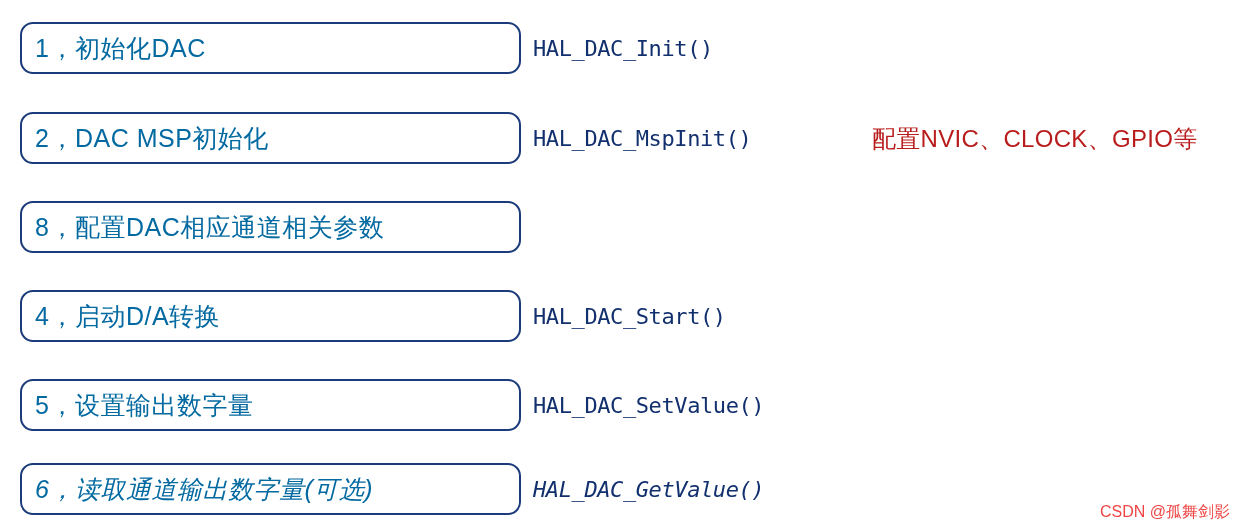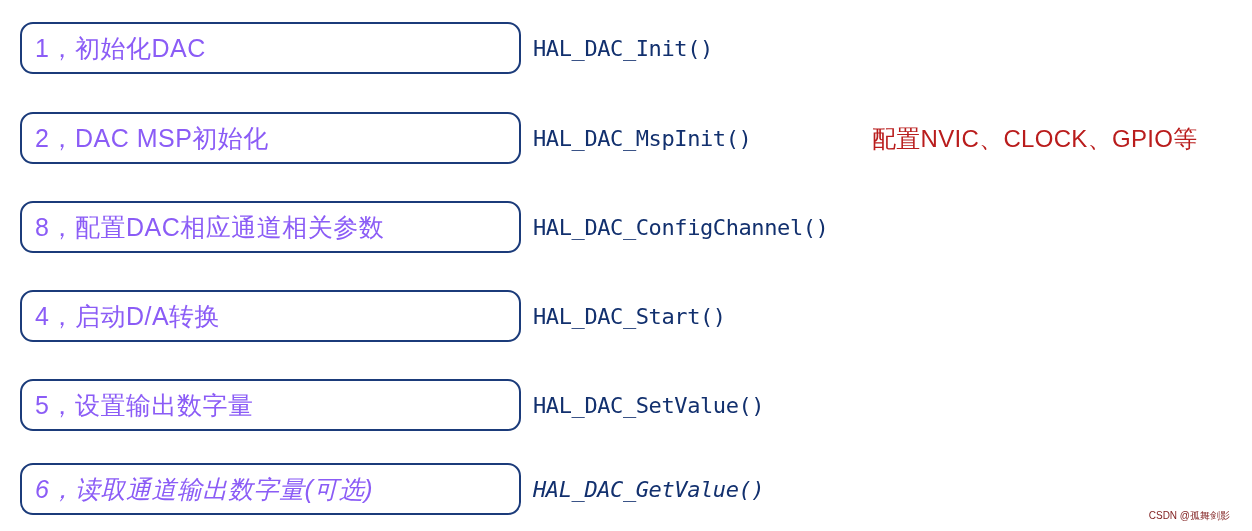--- a/index.html
+++ b/index.html
@@ -47,21 +47,21 @@
   }
   .step-label {
     position: absolute;
     left: 13px;
     top: 50%;
     transform: translateY(-50%);
     white-space: nowrap;
     font-family: "Liberation Sans", "DejaVu Sans", sans-serif;
     font-size: 25px;
     line-height: 1;
-    color: #8b5cf6;
+    color: #0369a1;
     letter-spacing: 0.5px;
   }
 
   
   .api-name {
     position: absolute;
     left: 533px;
     top: 50%;
     transform: translateY(-50%);
     white-space: nowrap;
@@ -86,22 +86,22 @@
     color: #b91c1c;
     letter-spacing: 0.3px;
   }
 
   
   #watermark {
     position: absolute;
     right: 22px;
     bottom: 8px;
     font-family: "Liberation Sans", "DejaVu Sans", sans-serif;
-    font-size: 10px;
-    color: #7f1d1d;
+    font-size: 16px;
+    color: #ef4444;
     white-space: nowrap;
     user-select: none;
   }
 </style>
 </head>
 <body>
 
 <div id="diagram">
 
   <div class="step-row" style="top:22px;">
@@ -116,21 +116,20 @@
       <span class="step-label">2，DAC MSP初始化</span>
     </div>
     <span class="api-name">HAL_DAC_MspInit()</span>
     <span class="row-note">配置NVIC、CLOCK、GPIO等</span>
   </div>
 
   <div class="step-row" style="top:201px;">
     <div class="step-box">
       <span class="step-label">8，配置DAC相应通道相关参数</span>
     </div>
-    <span class="api-name">HAL_DAC_ConfigChannel()</span>
   </div>
 
   <div class="step-row" style="top:290px;">
     <div class="step-box">
       <span class="step-label">4，启动D/A转换</span>
     </div>
     <span class="api-name">HAL_DAC_Start()</span>
   </div>
 
   <div class="step-row" style="top:379px;">

